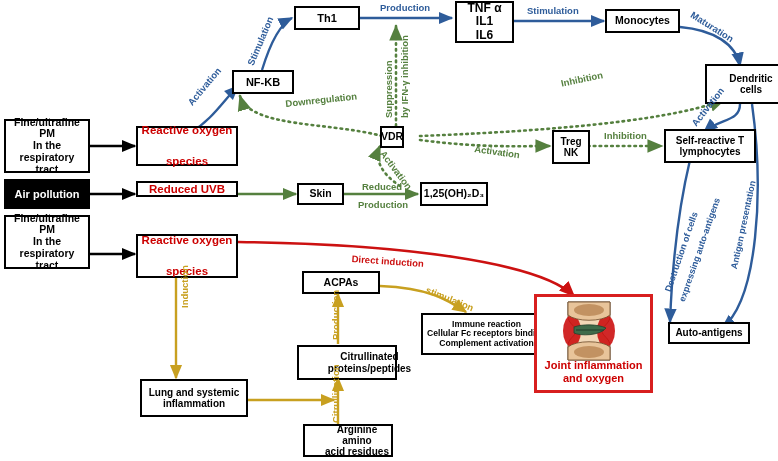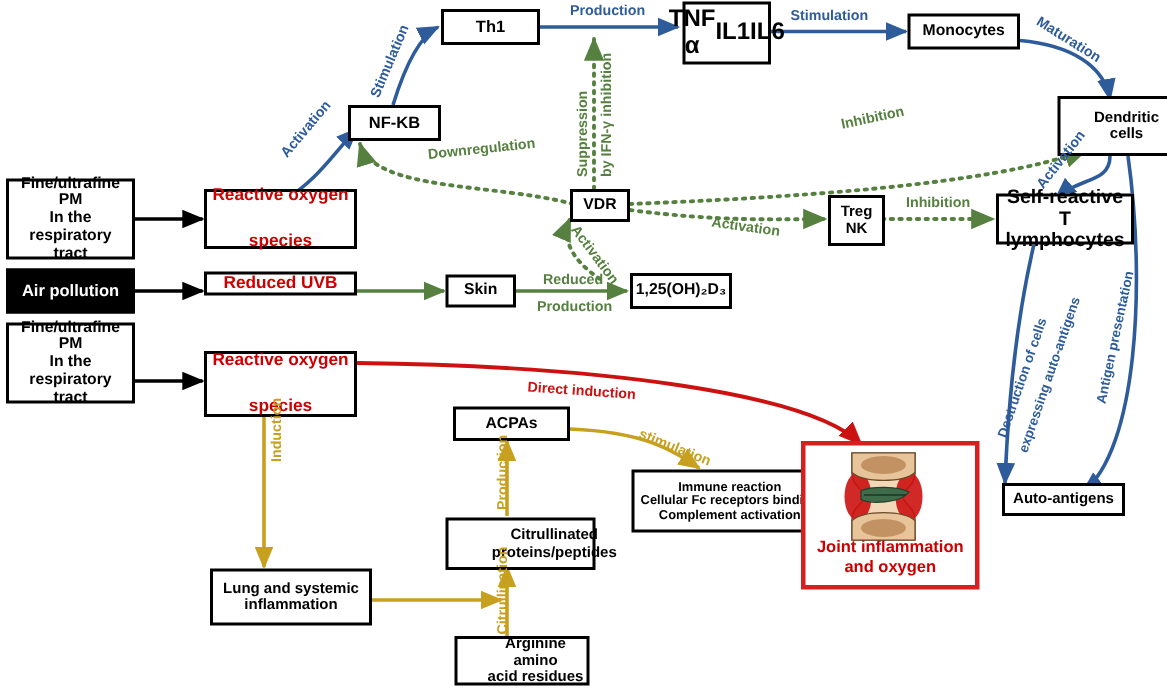--- a/index.html
+++ b/index.html
@@ -129,45 +129,45 @@
   </div>
 
   <div class="box" style="left:232px;top:70px;width:62px;height:24px;font-size:11px;">
     <span>NF-KB</span>
   </div>
 
   <div class="box" style="left:294px;top:6px;width:66px;height:24px;font-size:11px;">
     <span>Th1</span>
   </div>
 
-  <div class="box" style="left:455px;top:1px;width:59px;height:42px;font-size:16px;">
+  <div class="box" style="left:455px;top:1px;width:59px;height:42px;font-size:12px;flex-direction:column;">
     <span>TNF α</span>
     <span>IL1</span>
     <span>IL6</span>
   </div>
 
   <div class="box" style="left:605px;top:9px;width:75px;height:24px;font-size:10.5px;">
     <span>Monocytes</span>
   </div>
 
   <div class="box" style="left:705px;top:64px;width:92px;height:40px;font-size:10px;flex-direction:column;">
     <span>Dendritic</span>
     <span>cells</span>
   </div>
 
-  <div class="box" style="left:380px;top:126px;width:40px;height:22px;font-size:10.5px;align-items:center;">
+  <div class="box" style="left:380px;top:126px;width:24px;height:22px;font-size:10.5px;align-items:center;">
     <span>VDR</span>
   </div>
 
   <div class="box" style="left:552px;top:130px;width:38px;height:34px;font-size:10px;flex-direction:column;">
     <span>Treg</span>
     <span>NK</span>
   </div>
 
-  <div class="box" style="left:664px;top:129px;width:92px;height:34px;font-size:13px;flex-direction:column;">
+  <div class="box" style="left:664px;top:129px;width:92px;height:34px;font-size:10px;flex-direction:column;">
     <span>Self-reactive T</span>
     <span>lymphocytes</span>
   </div>
 
   <div class="box" style="left:297px;top:183px;width:47px;height:22px;font-size:10.5px;">
     <span>Skin</span>
   </div>
 
   <div class="box" style="left:420px;top:182px;width:68px;height:24px;font-size:10.5px;">
     <span>1,25(OH)₂D₃</span>

